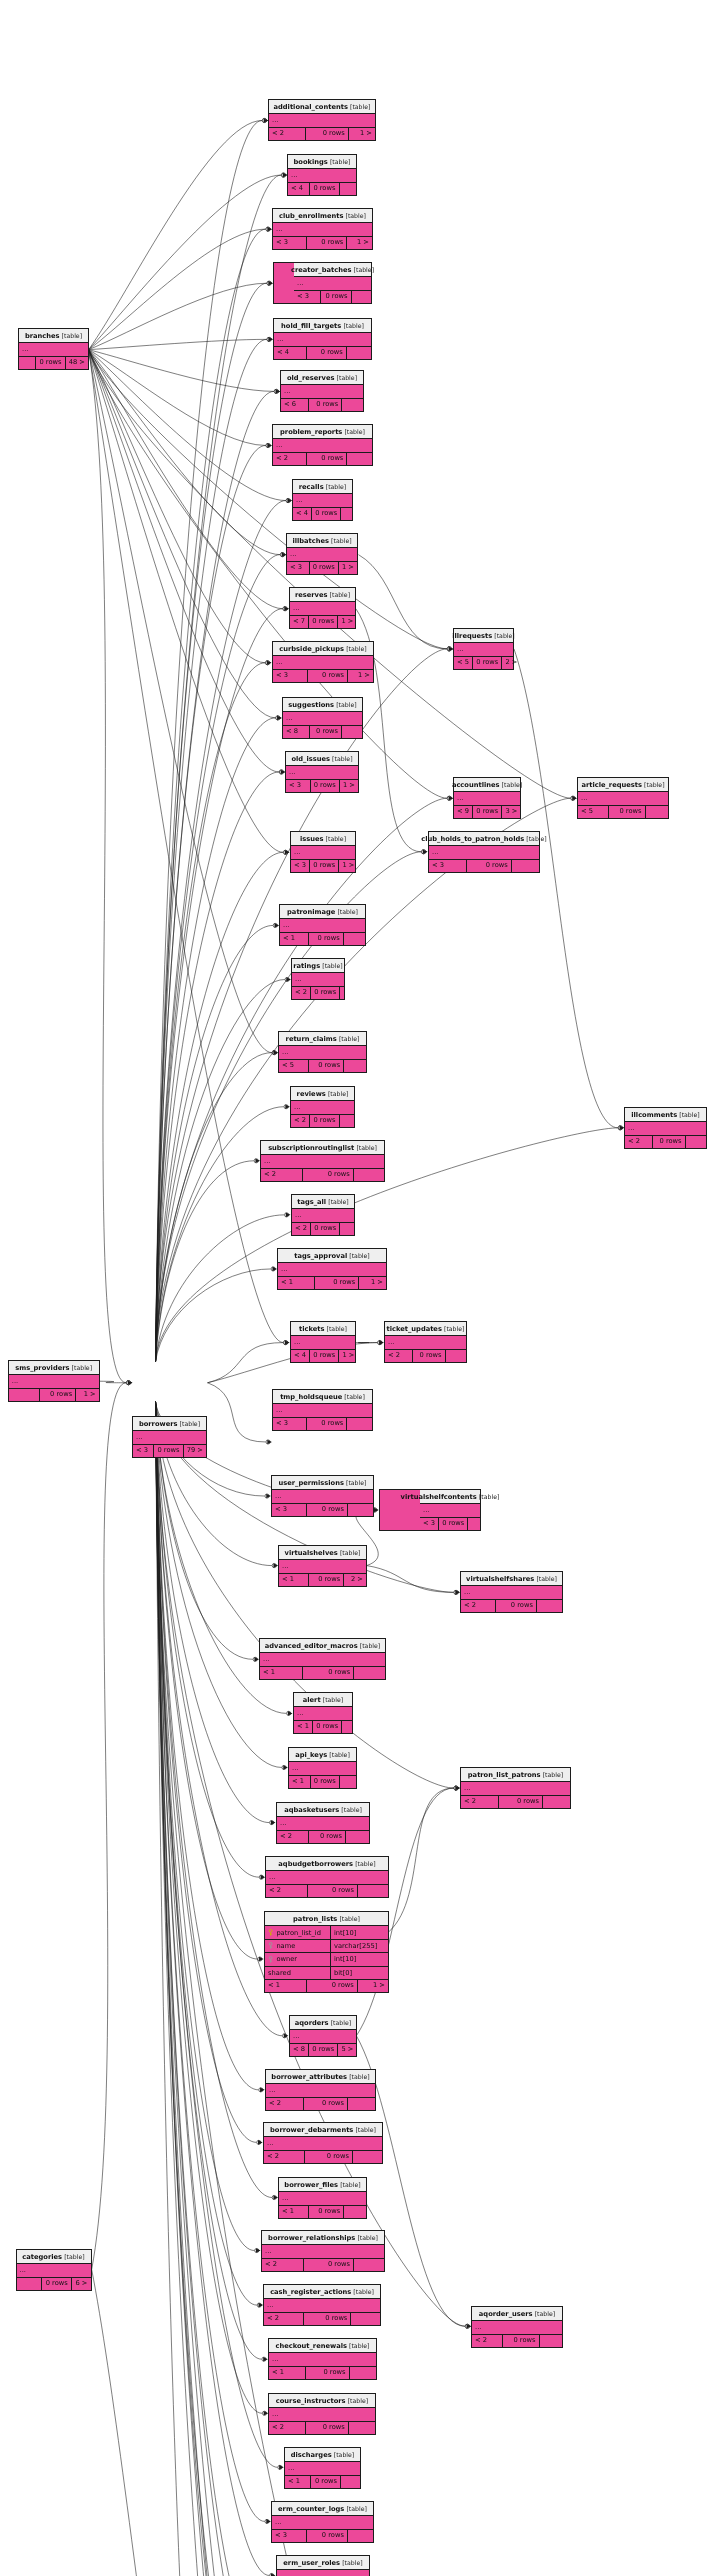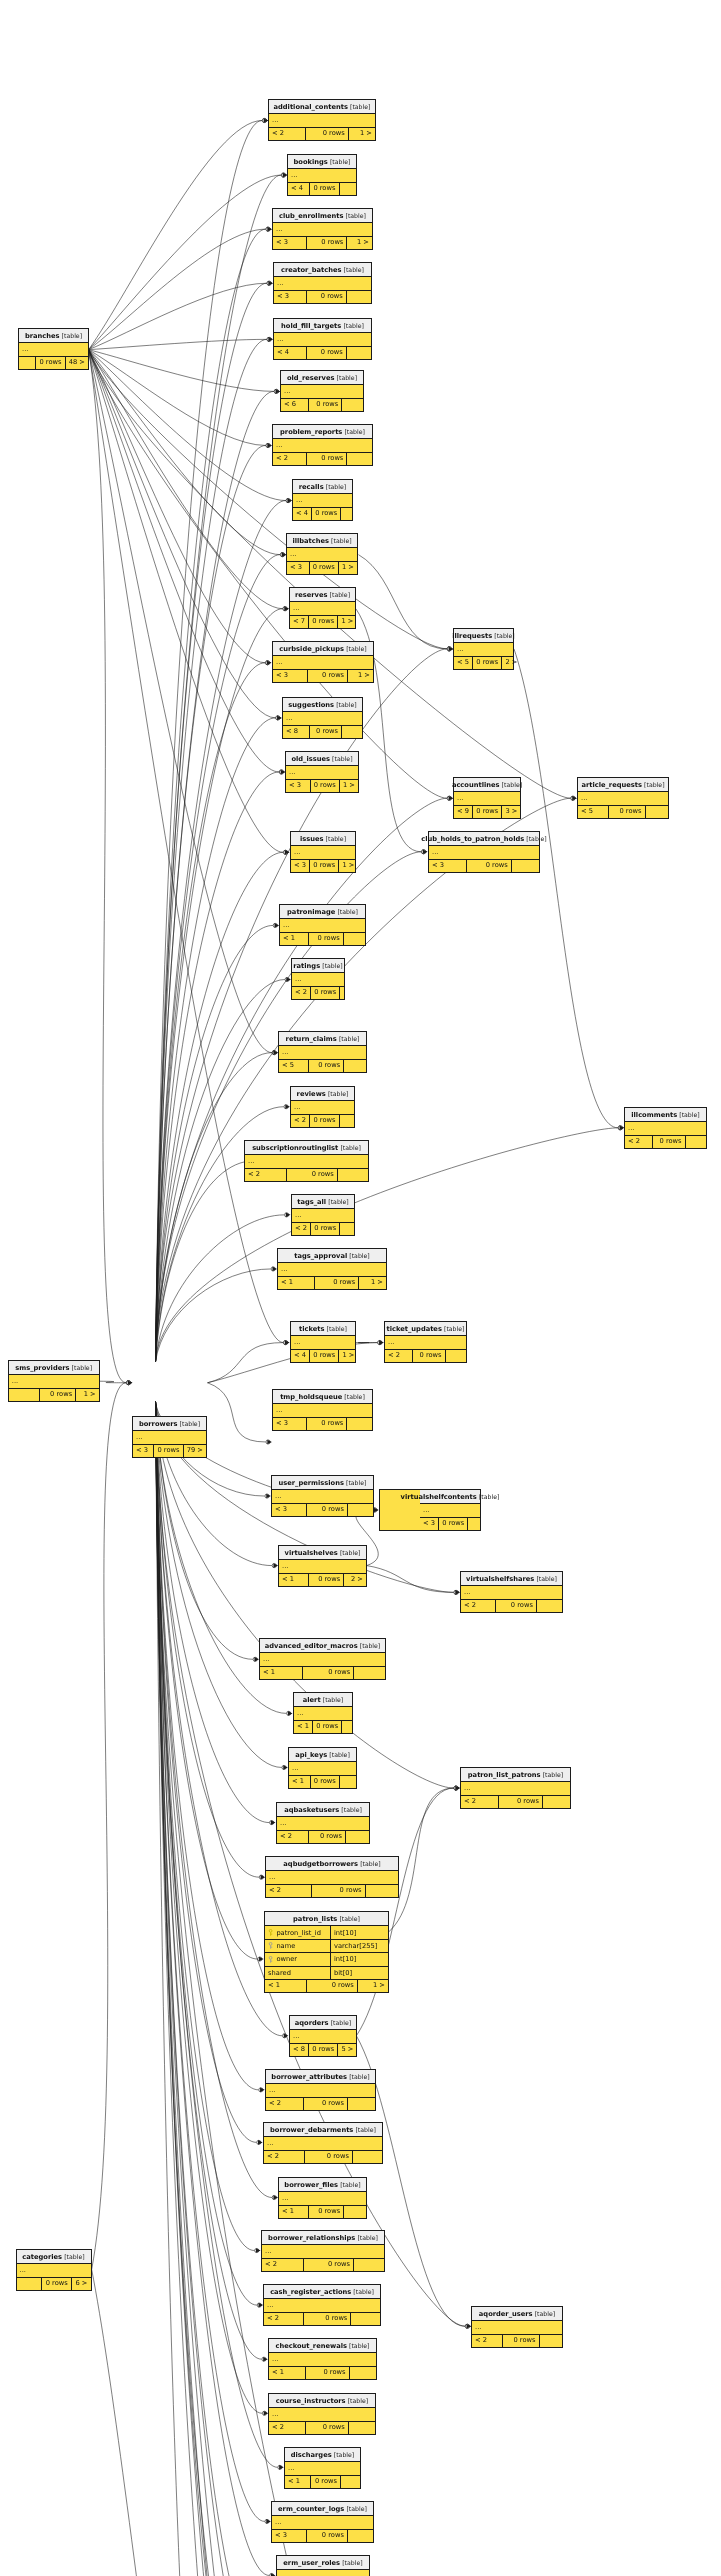--- a/index.html
+++ b/index.html
@@ -1,18 +1,18 @@
 <!DOCTYPE html>
 <html style="font-size:8.2px"><head>
 <meta charset="utf-8">
 <style>
   html,body{margin:0;padding:0;background:#ffffff;}
   body{width:721px;height:3160px;position:relative;font-family:"DejaVu Sans",sans-serif;color:#111;}
   #edges{position:absolute;left:0;top:0;z-index:1;}
-  .tbl{position:absolute;z-index:2;background:#fde047;border:0.5px solid #1c1c1c;box-sizing:border-box;white-space:nowrap;}
+  .tbl{position:absolute;z-index:2;background:#ec4899;border:0.5px solid #1c1c1c;box-sizing:border-box;white-space:nowrap;}
   .tbl.emph{border-width:1.5px;}
   .hdr{background:#efefef;border-bottom:0.5px solid #1c1c1c;height:14.4px;box-sizing:border-box;
        display:flex;align-items:center;justify-content:center;gap:2.1px;padding:0 2.6px;font-size:6.7px;}
   .nm{font-weight:bold;}
   .tag{font-size:6.2px;color:#222;}
   .dots{height:13.4px;box-sizing:border-box;border-bottom:0.5px solid #1c1c1c;padding:0.5px 3.1px;font-size:6.7px;line-height:10.3px;}
   .stats{display:flex;height:12.4px;box-sizing:border-box;font-size:6.7px;align-items:stretch;}
   .stats span{box-sizing:border-box;padding:1px 3.1px;line-height:9.3px;}
   .s-left{flex:1.1;border-right:0.5px solid #1c1c1c;text-align:left;}
   .s-mid{flex:1.35;border-right:0.5px solid #1c1c1c;text-align:right;}
@@ -342,21 +342,21 @@
       <span class="nm">club_enrollments</span>
       <span class="tag">[table]</span>
     </div>
     <div class="dots">...</div>
     <div class="stats">
       <span class="s-left">&lt; 3</span>
       <span class="s-mid">0 rows</span>
       <span class="s-right">1 &gt;</span>
     </div>
   </div>
-<div class="tbl" style="left: 273px; top: 262px; width: 99px;">
+<div class="tbl" style="left: 273px; top: 262px; width: 99px; padding-left: 20px;">
     <div class="hdr">
       <span class="nm">creator_batches</span>
       <span class="tag">[table]</span>
     </div>
     <div class="dots">...</div>
     <div class="stats">
       <span class="s-left">&lt; 3</span>
       <span class="s-mid">0 rows</span>
       <span class="s-right"></span>
     </div>
@@ -594,21 +594,21 @@
       <span class="nm">illcomments</span>
       <span class="tag">[table]</span>
     </div>
     <div class="dots">...</div>
     <div class="stats">
       <span class="s-left">&lt; 2</span>
       <span class="s-mid">0 rows</span>
       <span class="s-right"></span>
     </div>
   </div>
-<div class="tbl" style="left: 244px; top: 1140px; width: 125px;">
+<div class="tbl" style="left: 260px; top: 1140px; width: 125px;">
     <div class="hdr">
       <span class="nm">subscriptionroutinglist</span>
       <span class="tag">[table]</span>
     </div>
     <div class="dots">...</div>
     <div class="stats">
       <span class="s-left">&lt; 2</span>
       <span class="s-mid">0 rows</span>
       <span class="s-right"></span>
     </div>
@@ -798,21 +798,21 @@
       <span class="nm">aqbasketusers</span>
       <span class="tag">[table]</span>
     </div>
     <div class="dots">...</div>
     <div class="stats">
       <span class="s-left">&lt; 2</span>
       <span class="s-mid">0 rows</span>
       <span class="s-right"></span>
     </div>
   </div>
-<div class="tbl" style="left: 265px; top: 1856px; width: 134px;">
+<div class="tbl" style="left: 265px; top: 1856px; width: 124px;">
     <div class="hdr">
       <span class="nm">aqbudgetborrowers</span>
       <span class="tag">[table]</span>
     </div>
     <div class="dots">...</div>
     <div class="stats">
       <span class="s-left">&lt; 2</span>
       <span class="s-mid">0 rows</span>
       <span class="s-right"></span>
     </div>

